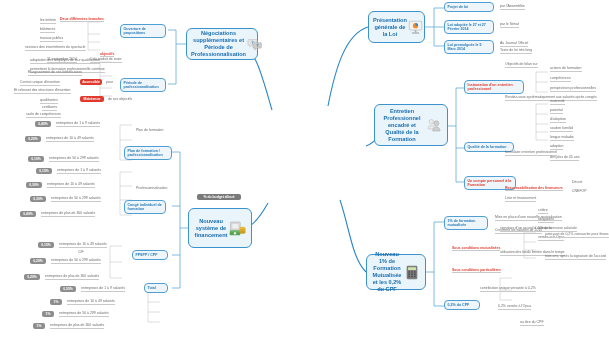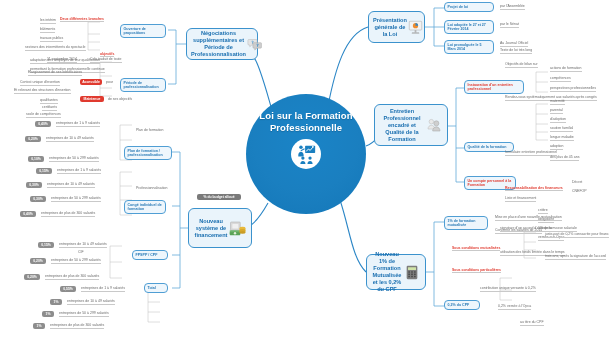--- a/index.html
+++ b/index.html
@@ -137,37 +137,20 @@
     </g>
 
     <g fill="none" stroke="#c4c4c4" stroke-width="0.55">
       <path d="M536 72 L548 72 M536 72 L536 92 M536 82 L548 82 M536 92 L548 92"></path>
       <path d="M536 104 L548 104 M536 104 L536 140 M536 114 L548 114 M536 124 L548 124 M536 132 L548 132 M536 140 L548 140"></path>
       <path d="M524 232 L536 232 M524 232 L524 258 M524 242 L536 242 M524 250 L536 250 M524 258 L536 258"></path>
       <path d="M500 278 L512 278 M500 278 L500 300 M500 290 L512 290 M500 300 L512 300"></path>
     </g>
   </svg>
 
-  <div class="hub">
-    <div class="hub-title">Loi sur la Formation Professionnelle</div>
-    <div class="hub-icon">
-      <svg width="22" height="22" viewBox="0 0 24 24">
-        <rect x="11" y="3" width="11" height="8" rx="0.8" fill="#1a7fc0"></rect>
-        <polyline points="12.2,9.2 14.6,6.6 16.6,8 19.4,4.6" fill="none" stroke="#ffffff" stroke-width="1"></polyline>
-        <circle cx="19.5" cy="4.2" r="1" fill="#ffffff"></circle>
-        <circle cx="6.5" cy="4.6" r="1.9" fill="#1a7fc0"></circle>
-        <path d="M3.6 13.2 c0-2.2 1.3-3.6 2.9-3.6 s2.9 1.4 2.9 3.6 v1.4 h-5.8z" fill="#1a7fc0"></path>
-        <path d="M6.3 8.4 L10.4 6.3" stroke="#1a7fc0" stroke-width="1.1" fill="none"></path>
-        <circle cx="8.6" cy="16.4" r="1.8" fill="#1a7fc0"></circle>
-        <path d="M5.8 23 c0-2.1 1.2-3.4 2.8-3.4 s2.8 1.3 2.8 3.4z" fill="#1a7fc0"></path>
-        <circle cx="16.4" cy="16.4" r="1.8" fill="#1a7fc0"></circle>
-        <path d="M13.6 23 c0-2.1 1.2-3.4 2.8-3.4 s2.8 1.3 2.8 3.4z" fill="#1a7fc0"></path>
-      </svg>
-    </div>
-  </div>
 
   <div class="n1" style="left:368px;top:11px;width:57px;height:32px;">
     <span class="txt">Présentation générale de la Loi</span>
     <span class="ic">
       <svg width="17" height="15" viewBox="0 0 24 24">
         <rect x="2" y="2" width="20" height="14" rx="1.2" fill="#f2f2f2" stroke="#b6b6b6" stroke-width="1"></rect>
         <circle cx="12" cy="9" r="4.2" fill="#ef8b2c"></circle>
         <path d="M12 9 L12 4.8 A4.2 4.2 0 0 1 16.2 9 Z" fill="#2f86c6"></path>
         <rect x="10.6" y="16" width="2.8" height="4" fill="#b6b6b6"></rect>
         <rect x="6" y="20" width="12" height="1.6" rx=".6" fill="#9a9a9a"></rect>

